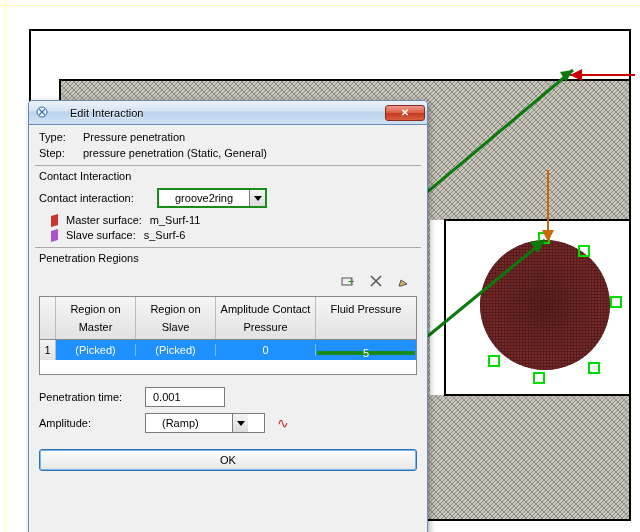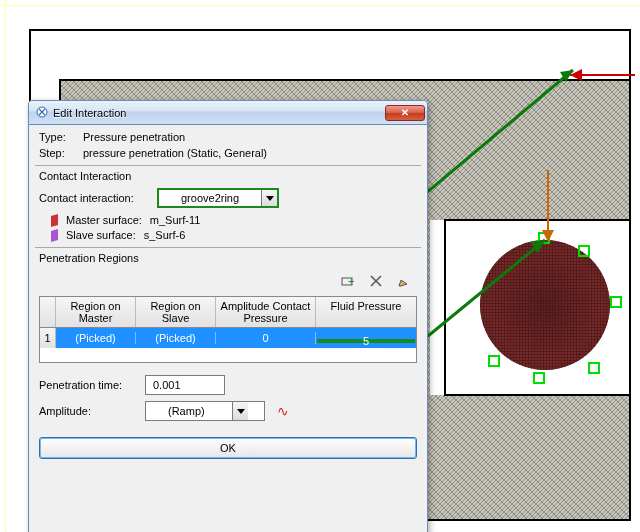--- a/index.html
+++ b/index.html
@@ -1,42 +1,42 @@
 <!DOCTYPE html>
 <html><head>
 <meta charset="utf-8">
 <style>
   * { box-sizing: border-box; margin: 0; padding: 0; font-family: "Segoe UI", Tahoma, sans-serif; font-size: 11px; }
   body { width: 640px; height: 532px; background: #fff; position: relative; overflow: hidden; }
   .canvas { position: absolute; inset: 0; }
   .yellow-guide-v { position: absolute; left: 5px; top: 0; bottom: 0; border-left: 1px dotted #ffff66; }
   .yellow-guide-h { position: absolute; top: 5px; left: 0; right: 0; border-top: 1px dotted #ffff66; }
   .dialog { position: absolute; left: 28px; top: 100px; width: 400px; background: #f0f0f0; border: 1px solid #6a8bb5; border-radius: 4px 4px 0 0; box-shadow: 2px 2px 6px rgba(0,0,0,0.3); }
-  .titlebar { display: flex; align-items: center; height: 24px; background: linear-gradient(to bottom,#ebf3fb 0%, #d5e3f3 45%, #bcd3ed 46%, #cfe0f4 100%); border-radius: 4px 4px 0 0; padding: 0 2px 0 6px; gap: 4px; border-bottom:1px solid #6a8bb5;}
+  .titlebar { display: flex; align-items: center; height: 24px; background: linear-gradient(to bottom,#ebf3fb 0%, #d5e3f3 45%, #bcd3ed 46%, #cfe0f4 100%); border-radius: 4px 4px 0 0; padding: 0 2px 0 6px; gap: 21px; border-bottom:1px solid #6a8bb5;}
   .titlebar .title { flex: 1; color: #000; text-shadow: 0 1px 0 #fff; }
   .close-btn { width: 40px; height: 16px; background: linear-gradient(to bottom,#f29a94,#d9603f 48%,#c13a22 52%,#d9603f); border:1px solid #8a2a1a; border-radius:3px; display:flex; align-items:center; justify-content:center; color:#fff; font-weight:bold; font-size:10px;}
   .content { padding: 6px 10px 10px 10px; }
   .row { display: flex; align-items: center; margin-bottom: 4px; gap: 6px; }
   .row label { width: 38px; }
   .divider { border-top: 1px solid #aaa; margin: 6px -4px 4px -4px; }
   .section-title { font-weight: normal; margin: 2px 0 6px 0; }
   .ci-row { display:flex; align-items:center; gap:6px; margin-bottom:6px;}
   .ci-row label { width: 112px; }
   .dropdown { display:flex; align-items:stretch; border:1px solid #7a7a7a; background:#fff; height:20px; }
-  .dropdown .dd-text { padding: 2px 22px; min-width: 86px; display:flex; align-items:center;border-radius:7px;}
+  .dropdown .dd-text { padding: 2px 16px; min-width: 86px; display:flex; align-items:center;border-radius:7px;}
   .dropdown .dd-btn { width:16px; display:flex; align-items:center; justify-content:center; background:linear-gradient(#f5f5f5,#ddd); border-left:1px solid #7a7a7a;}
   .dd-highlight { border:2px solid #1a8a1a; }
   .arrow-down { width:0;height:0;border-left:4px solid transparent;border-right:4px solid transparent;border-top:5px solid #000;}
   .surf-row { display:flex; align-items:center; gap:8px; margin:3px 0 3px 12px;}
   .surf-dia { width:7px; height:11px; transform: skewY(-15deg); display:inline-block;}
   .toolbar { display:flex; gap:10px; justify-content:flex-end; padding:2px 4px 6px 0;}
   .tool { width:18px; height:18px; display:flex; align-items:center; justify-content:center; border:1px solid transparent;}
   .grid { border:1px solid #888; background:#fff;}
   .grid-head { display:flex; background:linear-gradient(#f5f5f5,#e2e2e2); border-bottom:1px solid #888;}
-  .grid-head > div { padding:3px 4px; text-align:center; line-height:12px;}
+  .grid-head > div { padding:3px 4px; text-align:center; line-height:18px;}
   .gh0{width:16px;border-right:1px solid #bbb;}
   .gh1{width:80px;border-right:1px solid #bbb;}
   .gh2{width:80px;border-right:1px solid #bbb;}
   .gh3{width:100px;border-right:1px solid #bbb;}
   .gh4{flex:1;}
   .grid-row { display:flex; background:#1e90ff; color:#fff; height:20px; align-items:center;}
   .grid-row > div { text-align:center; padding:0 4px;}
   .gc0{width:16px;background:linear-gradient(#f5f5f5,#e2e2e2);color:#000;border-right:1px solid #bbb;align-self:stretch;display:flex;align-items:center;justify-content:center;}
   .gc1{width:80px;border-right:1px solid rgba(255,255,255,0.4);}
   .gc2{width:80px;border-right:1px solid rgba(255,255,255,0.4);}

